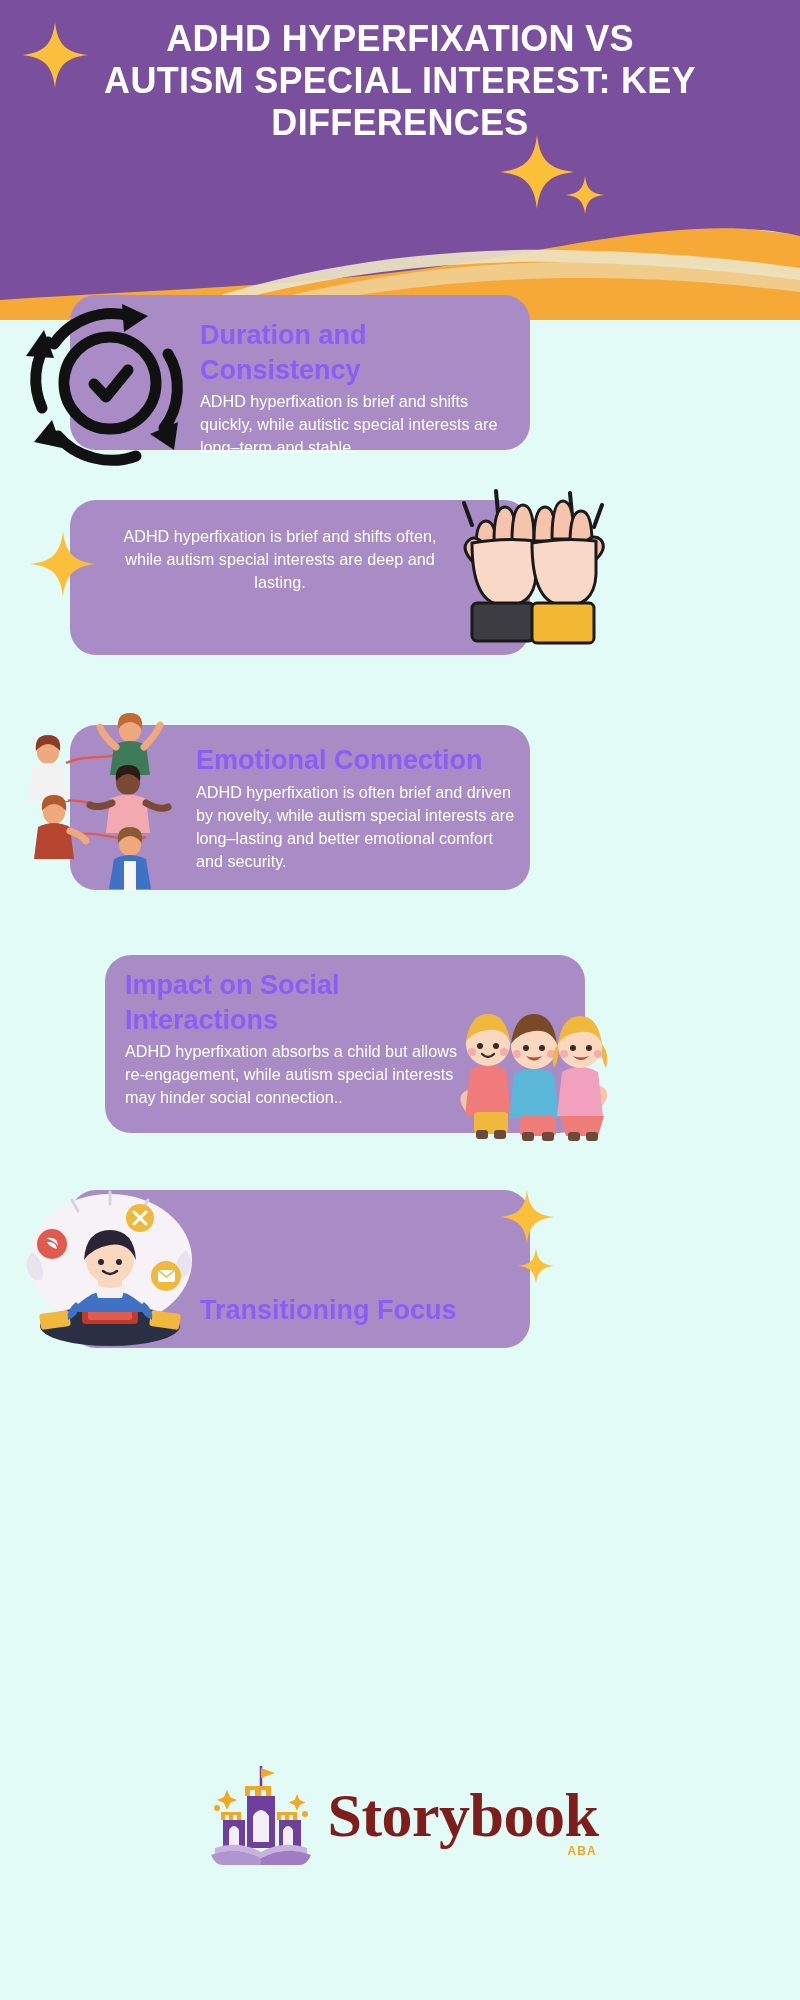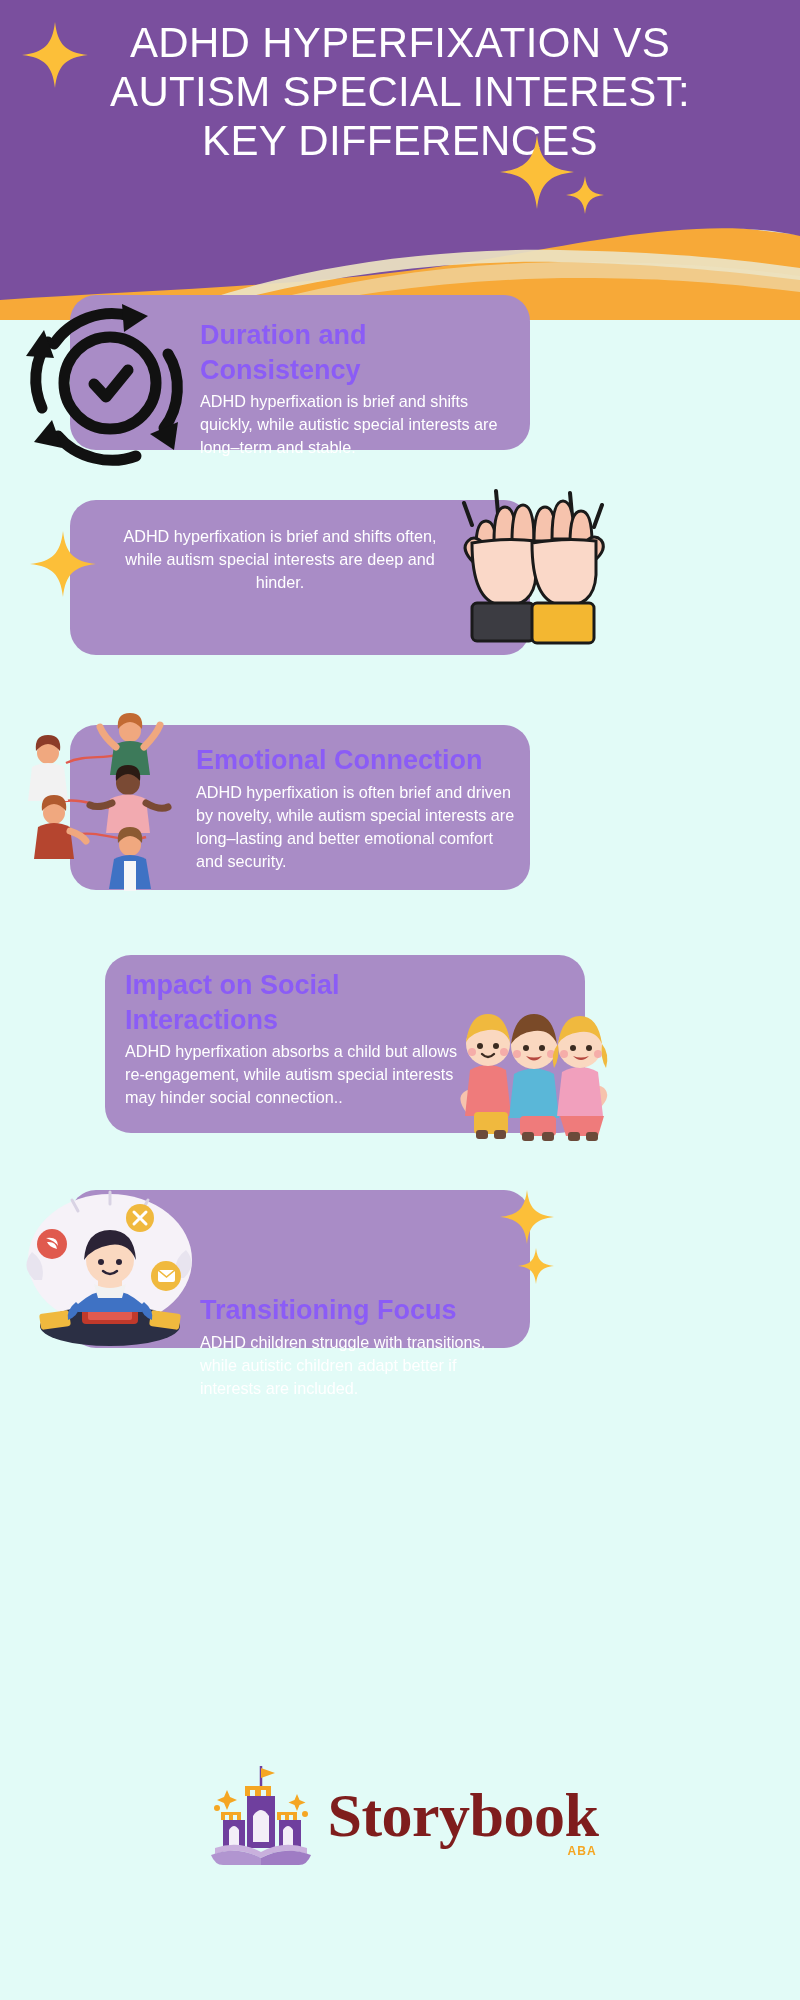--- a/index.html
+++ b/index.html
@@ -24,22 +24,22 @@
   }
   .title-wrap {
     position: absolute;
     left: 0; top: 18px;
     width: 800px;
     text-align: center;
     z-index: 5;
   }
   .title {
     color: #ffffff;
-    font-size: 42px;
-    font-weight: normal;
+    font-size: 36px;
+    font-weight: bold;
     line-height: 1.17;
     letter-spacing: 0.3px;
     text-shadow: 0 2px 0 rgba(120,80,160,.45);
     padding: 0 96px;
     text-transform: uppercase;
   }
 
   .sparkle { position: absolute; z-index: 6; }
 
   
@@ -179,21 +179,21 @@
   <g>
     <path d="M84 56 q0 -34 11 -34 q11 0 11 34 z" fill="#f6c3ad" stroke="#1a1a1a" stroke-width="3"></path>
     <path d="M102 54 q0 -38 11 -38 q11 0 11 38 z" fill="#f6c3ad" stroke="#1a1a1a" stroke-width="3"></path>
     <path d="M120 58 q0 -32 11 -32 q11 0 11 32 z" fill="#f6c3ad" stroke="#1a1a1a" stroke-width="3"></path>
     <path d="M144 76 q14 -12 7 -21 q-8 -8 -18 5 z" fill="#f6c3ad" stroke="#1a1a1a" stroke-width="3"></path>
     <path d="M82 58 q0 58 28 62 q34 4 36 -30 l0 -34 q-30 -4 -64 2 z" fill="#fad8c8" stroke="#1a1a1a" stroke-width="3"></path>
     <rect x="82" y="118" width="62" height="40" rx="5" fill="#f3b731" stroke="#1a1a1a" stroke-width="3"></rect>
   </g>
 </svg>
 <div class="card-inner" style="position:absolute; left:110px; top:522px; width:340px; text-align:center;">
-  <div class="card-body">ADHD hyperfixation is brief and shifts often, while autism special interests are deep and hinder.</div>
+  <div class="card-body">ADHD hyperfixation is brief and shifts often, while autism special interests are deep and lasting.</div>
 </div>
 
 <div class="card" style="left:70px; top:725px; width:460px; height:165px;">
 </div>
 <svg class="art" style="left:20px; top:705px;" width="180" height="190" viewBox="0 0 180 190">
   <g stroke="#e05a4e" stroke-width="2.4" fill="none">
     <path d="M46 58 C72 46 96 60 108 40"></path>
     <path d="M44 96 C70 92 92 112 112 100"></path>
     <path d="M54 130 C80 124 104 140 126 132"></path>
   </g>
@@ -335,21 +335,20 @@
   <path d="M89 91 q7 6 14 0" stroke="#2b2336" stroke-width="2.4" fill="none" stroke-linecap="round"></path>
 </svg>
 <svg class="sparkle" style="left:500px; top:1190px;" width="54" height="54" viewBox="0 0 100 100">
   <path d="M50 0 C54 34 66 46 100 50 C66 54 54 66 50 100 C46 66 34 54 0 50 C34 46 46 34 50 0 Z" fill="#fcbf39"></path>
 </svg>
 <svg class="sparkle" style="left:518px; top:1248px;" width="36" height="36" viewBox="0 0 100 100">
   <path d="M50 0 C54 34 66 46 100 50 C66 54 54 66 50 100 C46 66 34 54 0 50 C34 46 46 34 50 0 Z" fill="#fcbf39"></path>
 </svg>
 <div class="card-inner" style="position:absolute; left:200px; top:1293px; width:318px;">
   <div class="card-title">Transitioning Focus</div>
-  <div class="card-body">ADHD children struggle with transitions, while autistic children adapt better if interests are included.</div>
 </div>
 
 <div class="logo-area">
   <div class="logo-row">
     <svg width="120" height="110" viewBox="0 0 120 110">
 
       <path d="M26 30 l3 7 l7 3 l-7 3 l-3 7 l-3 -7 l-7 -3 l7 -3z" fill="#f5a623"></path>
       <path d="M96 34 l2.5 6 l6 2.5 l-6 2.5 l-2.5 6 l-2.5 -6 l-6 -2.5 l6 -2.5z" fill="#f5a623"></path>
       <circle cx="16" cy="48" r="3" fill="#f5a623"></circle>
       <circle cx="104" cy="54" r="3" fill="#f5a623"></circle>

